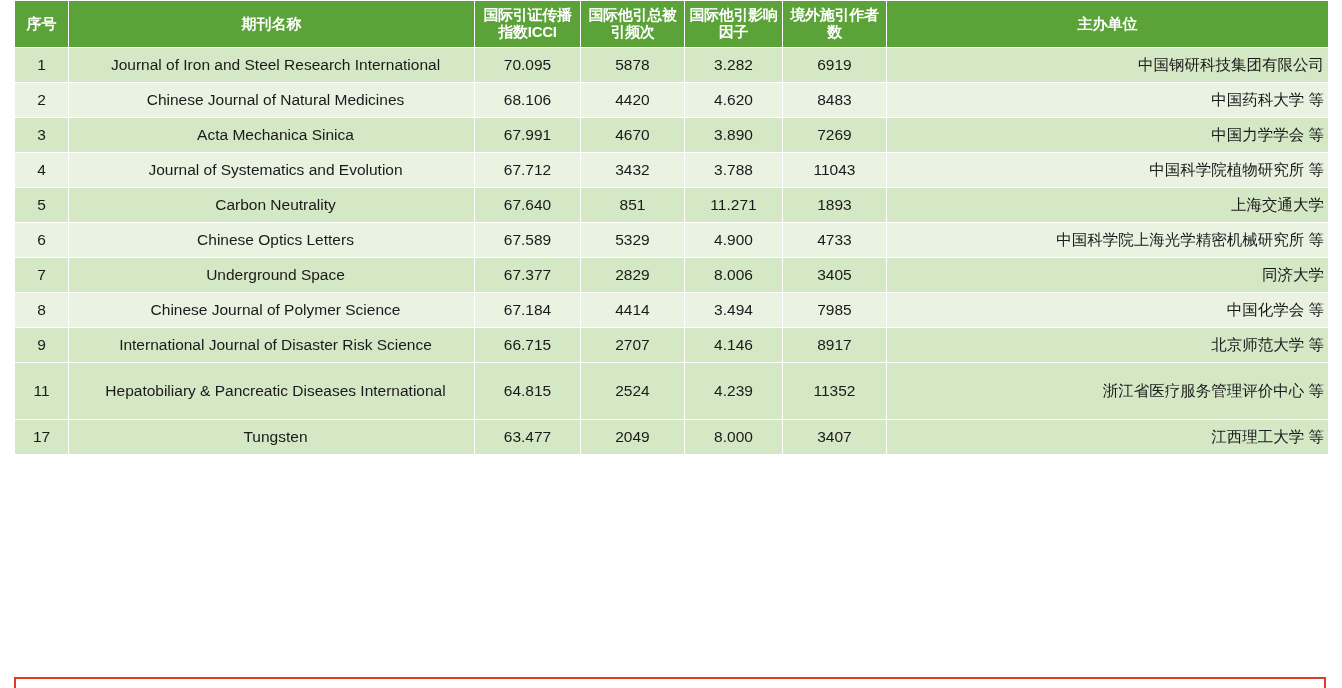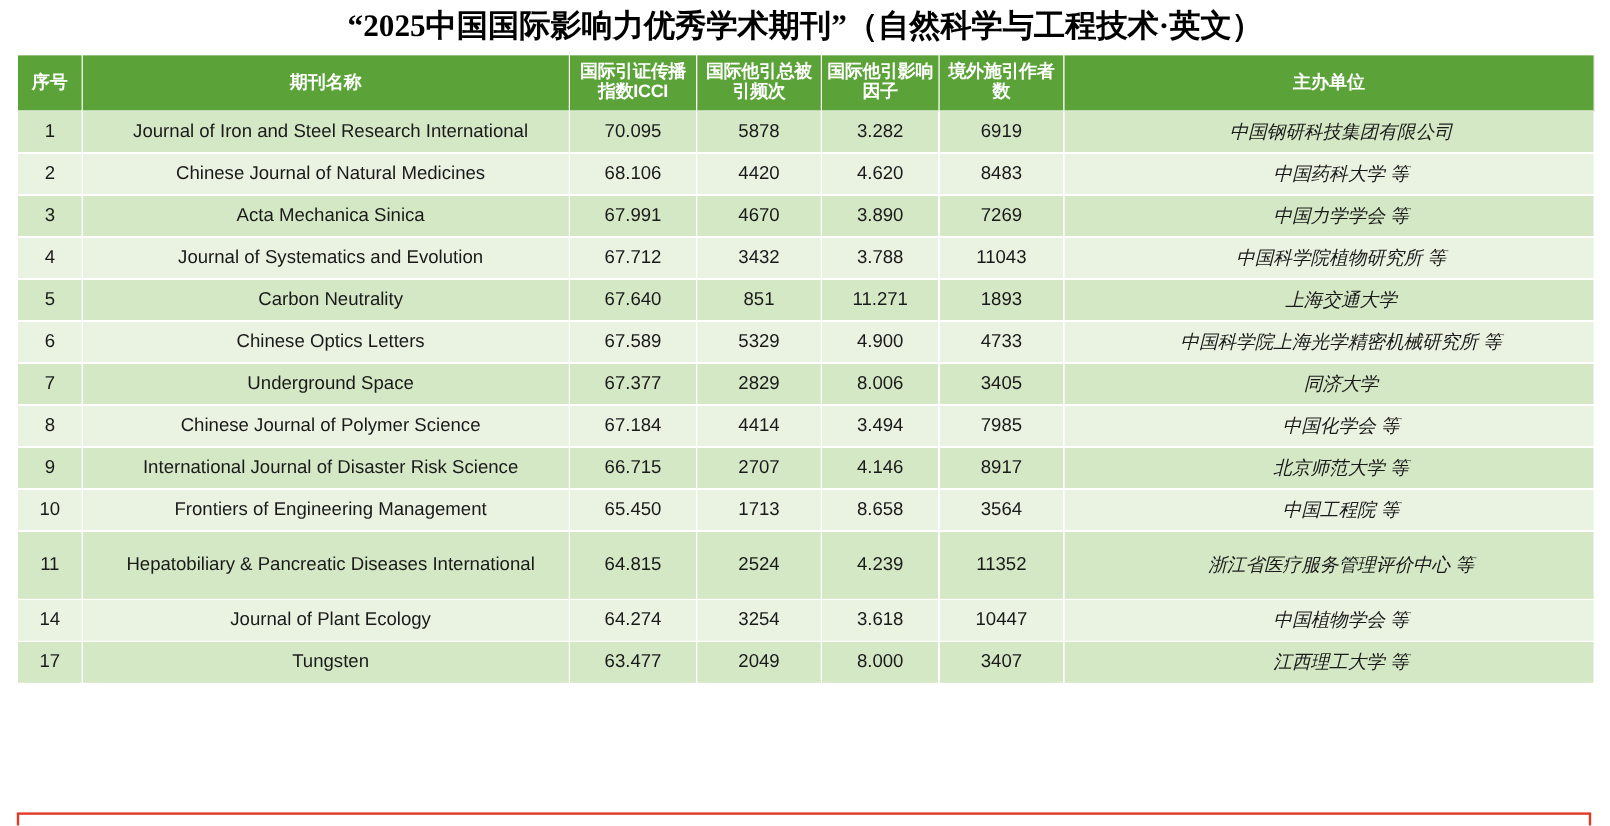--- a/index.html
+++ b/index.html
@@ -72,21 +72,21 @@
     border-bottom: 1px solid #ffffff;
     white-space: nowrap;
     overflow: hidden;
   }
   tbody td:last-child { border-right: none; }
   tbody tr.even td { background: #d5e8c6; }
   tbody tr.odd td  { background: #eaf3e2; }
 
   td.num  { text-align: center; }
   td.name { text-align: center; padding-left: 12px; white-space: normal; line-height: 1.18; }
-  td.org  { text-align: center; padding-left: 24px; font-style: italic; }
+  td.org  { text-align: right; padding-left: 24px; }
 
   tbody tr.tall td { height: 48px; }
 
   
   .highlight-box {
     position: absolute;
     left: 14px;
     top: 544px;
     width: 1312px;
     height: 38px;
@@ -94,21 +94,20 @@
     box-sizing: border-box;
     pointer-events: none;
     z-index: 5;
   }
 </style>
 </head>
 <body>
 
 <div class="page">
 
-  <div class="title">“2025中国国际影响力优秀学术期刊”（自然科学与工程技术·英文）</div>
 
   <table class="rank">
     <colgroup>
       <col class="c0">
         <col class="c1">
         <col class="c2">
         <col class="c3">
         <col class="c4">
         <col class="c5">
         <col class="c6">
@@ -199,47 +198,29 @@
         </tr>
         <tr class="even">
           <td class="num">9</td>
           <td class="name">International Journal of Disaster Risk Science</td>
           <td class="num">66.715</td>
           <td class="num">2707</td>
           <td class="num">4.146</td>
           <td class="num">8917</td>
           <td class="org">北京师范大学 等</td>
         </tr>
-        <tr class="odd">
-          <td class="num">10</td>
-          <td class="name">Frontiers of Engineering Management</td>
-          <td class="num">65.450</td>
-          <td class="num">1713</td>
-          <td class="num">8.658</td>
-          <td class="num">3564</td>
-          <td class="org">中国工程院 等</td>
-        </tr>
         <tr class="even tall">
           <td class="num">11</td>
           <td class="name">Hepatobiliary &amp; Pancreatic Diseases International</td>
           <td class="num">64.815</td>
           <td class="num">2524</td>
           <td class="num">4.239</td>
           <td class="num">11352</td>
           <td class="org">浙江省医疗服务管理评价中心 等</td>
         </tr>
-        <tr class="odd">
-          <td class="num">14</td>
-          <td class="name">Journal of Plant Ecology</td>
-          <td class="num">64.274</td>
-          <td class="num">3254</td>
-          <td class="num">3.618</td>
-          <td class="num">10447</td>
-          <td class="org">中国植物学会 等</td>
-        </tr>
         <tr class="even">
           <td class="num">17</td>
           <td class="name">Tungsten</td>
           <td class="num">63.477</td>
           <td class="num">2049</td>
           <td class="num">8.000</td>
           <td class="num">3407</td>
           <td class="org">江西理工大学 等</td>
         </tr>
       </tbody>

